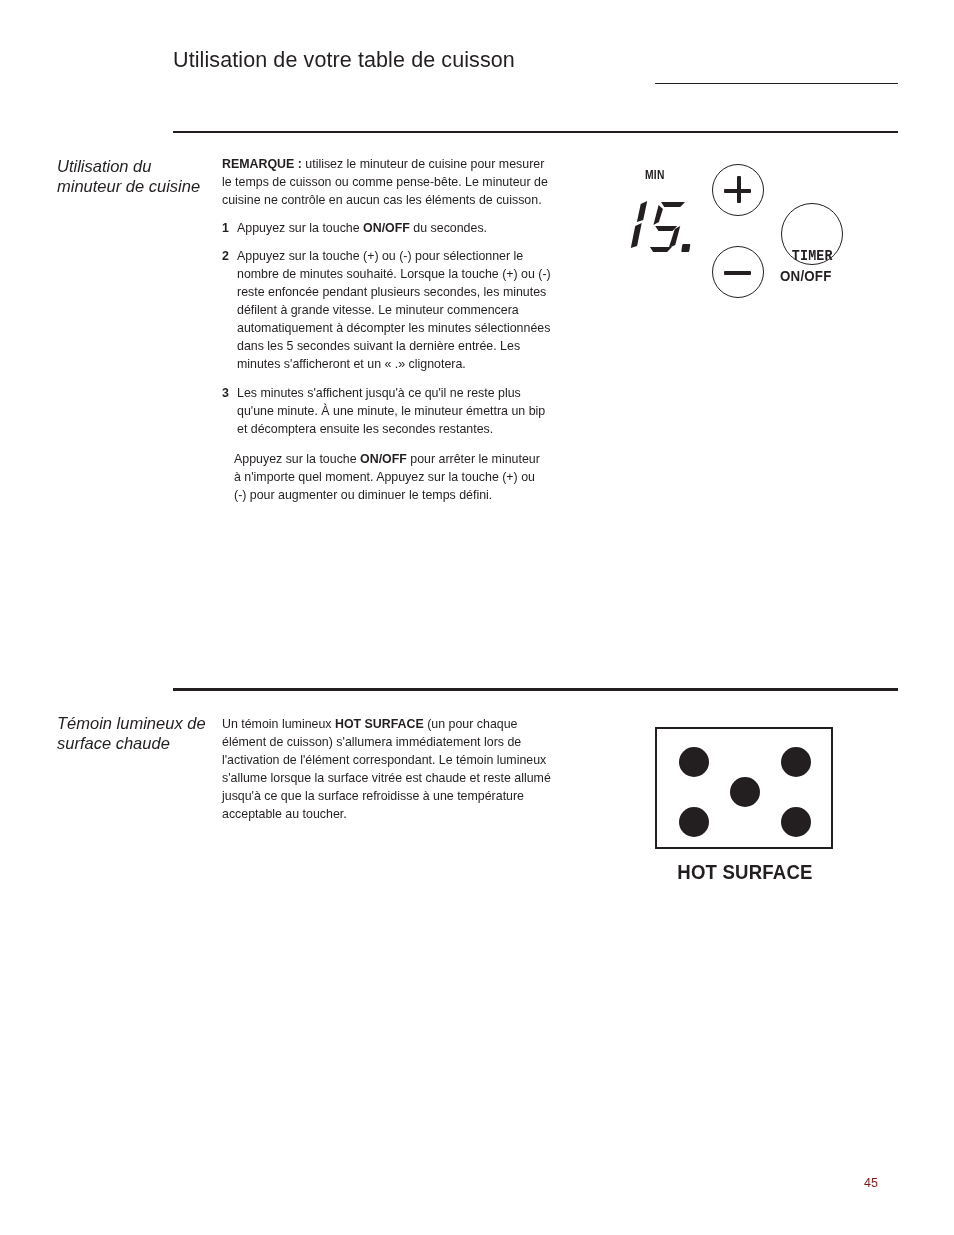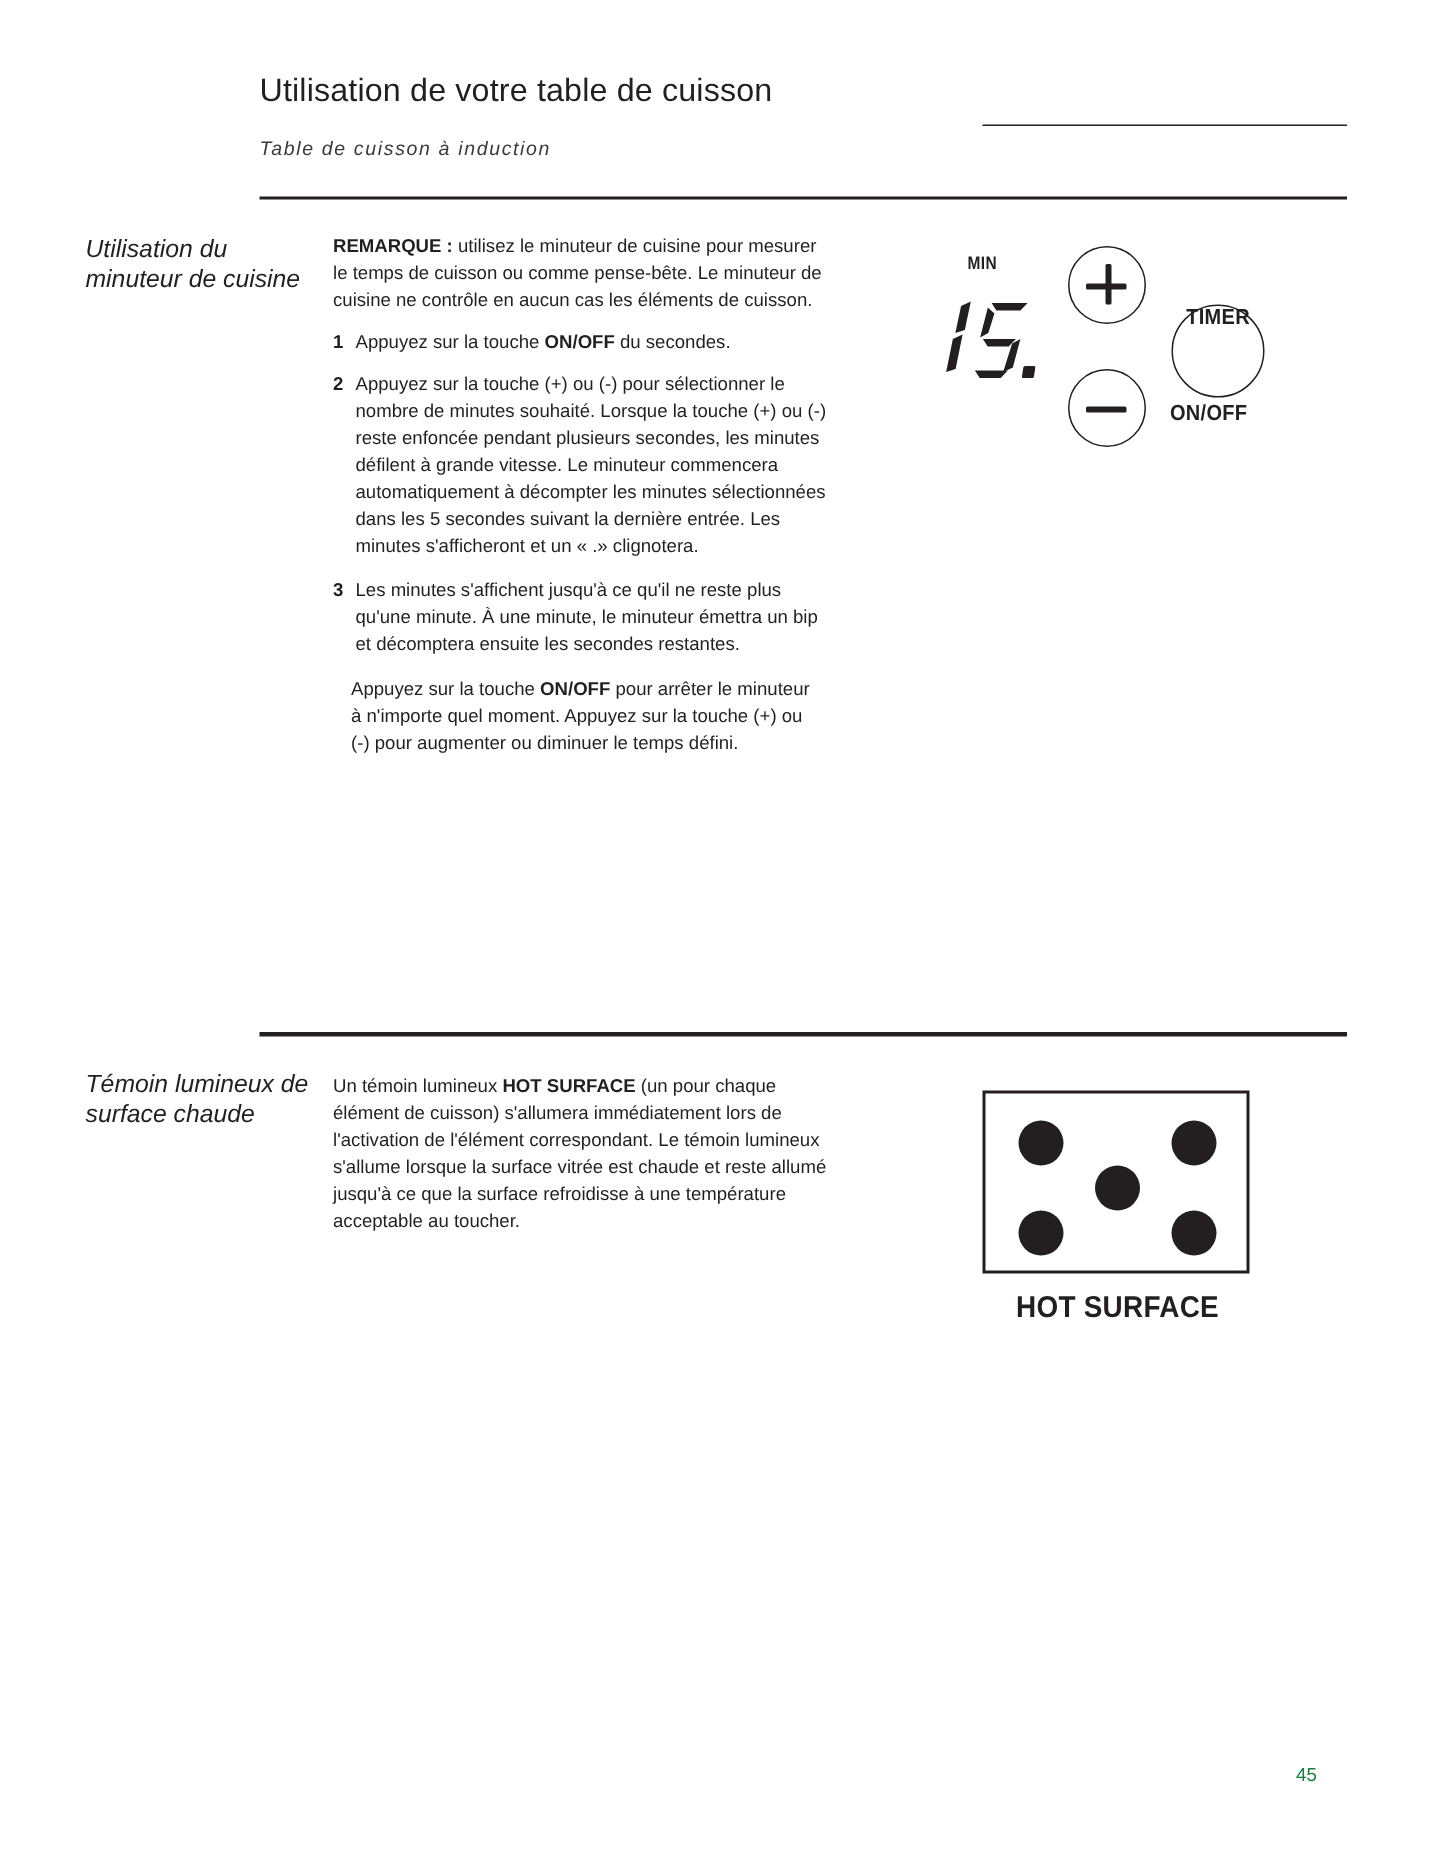--- a/index.html
+++ b/index.html
@@ -187,22 +187,23 @@
     top: 23.5px;
     width: 27px;
     height: 4.4px;
   }
   .btn-timer {
     left: 169px;
     top: 45px;
     width: 62px;
     height: 62px;
     display: flex;
-    align-items: flex-start;
+    align-items: flex-end;
     justify-content: center;
+    font-family: Liberation Mono, monospace;
   }
   .btn-timer span {
     font-size: 14.5px;
     font-weight: bold;
     letter-spacing: 0.2px;
     transform: scaleX(0.92);
     color: #231f20;
   }
   .onoff-label {
     position: absolute;
@@ -255,32 +256,31 @@
     transform: scaleX(0.93);
     color: #231f20;
   }
 
   
   .page-num {
     position: absolute;
     left: 864px;
     top: 1176px;
     font-size: 12.5px;
-    color: #15803d;
+    color: #7f1d1d;
   }
 </style>
 </head>
 <body>
 
 <div class="page">
 
   <div class="header">
     <div class="header-title">Utilisation de votre table de cuisson</div>
     <div class="header-rule"></div>
-    <div class="header-subtitle">Table de cuisson à induction</div>
   </div>
 
   <div class="rule-top"></div>
 
   <div class="side-head s1">Utilisation du minuteur de cuisine</div>
 
   <div class="body-col c1">
 
     <p class="para"><span class="b">REMARQUE :</span><span> utilisez le minuteur de cuisine pour mesurer le temps de cuisson ou comme pense-bête. Le minuteur de cuisine ne contrôle en aucun cas les éléments de cuisson.</span></p>
 

